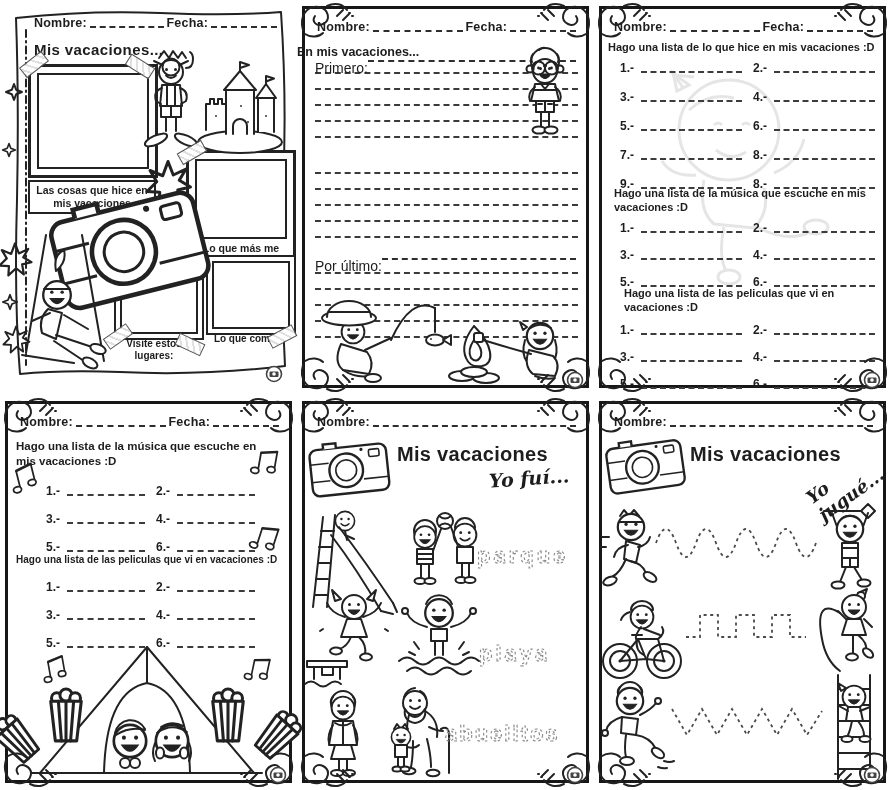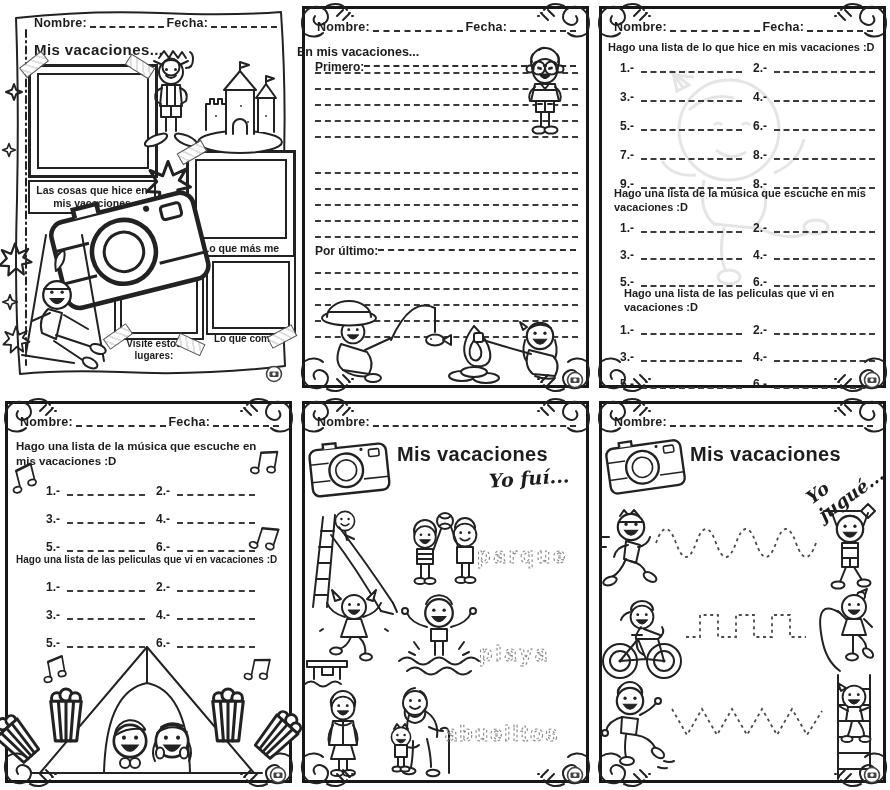--- a/index.html
+++ b/index.html
@@ -18,21 +18,21 @@
        font-size:12.5px;letter-spacing:.2px;z-index:3}
   .dashfill{flex:1;border-bottom:2px dashed #2e2e2e;margin-bottom:2px;min-width:28px}
   .dashshort{width:66px;border-bottom:2px dashed #2e2e2e;margin-bottom:2px}
   .q{position:absolute;font-weight:bold;font-size:11px;line-height:1.3;z-index:3}
   .center{text-align:left}
   .numgrid{position:absolute;display:grid;grid-template-columns:auto 1fr auto 1fr;
            column-gap:7px;font-weight:bold;font-size:12px;align-items:end;z-index:3}
   .nline{border-bottom:2px dashed #3c3c3c;height:13px;margin-bottom:2px}
   .num{padding-left:4px}
   .wline{position:absolute;border-bottom:2px dashed #3a3a3a;z-index:1}
-  .lblrow{position:absolute;display:flex;align-items:center;font-weight:bold;font-size:12px;z-index:2}
+  .lblrow{position:absolute;display:flex;align-items:flex-start;font-weight:normal;font-size:14px;z-index:2}
   .fig{position:absolute;z-index:4}
   .bgfig{position:absolute;z-index:0}
   .polaroid{position:absolute;background:#fff;border:3px solid #222;padding:6px;z-index:2}
   .pphoto{border:2px solid #222;background:#fff}
   .capbox{position:absolute;background:#fff;border:2px solid #222;font-weight:bold;
           text-align:center;font-size:10.5px;line-height:1.25;padding:2px 3px;z-index:2}
   .captext{position:absolute;font-weight:bold;text-align:center;font-size:10px;line-height:1.2;z-index:2}
   .tape{position:absolute;width:26px;height:11px;border:1.5px solid #555;z-index:5;
         background:repeating-linear-gradient(55deg,#fff 0 4px,#e0e0e0 4px 6px)}
   .bigtitle{position:absolute;font-weight:bold;font-size:20px;letter-spacing:.3px;z-index:3}
@@ -240,21 +240,21 @@
   <div class="wline" style="left:18px;right:16px;top:104px"></div>
   <div class="wline" style="left:18px;right:16px;top:120px"></div>
   <div class="wline" style="left:18px;right:16px;top:136px"></div>
 
   <div class="wline" style="left:18px;right:16px;top:172px"></div>
   <div class="wline" style="left:18px;right:16px;top:188px"></div>
   <div class="wline" style="left:18px;right:16px;top:204px"></div>
   <div class="wline" style="left:18px;right:16px;top:220px"></div>
   <div class="wline" style="left:18px;right:16px;top:236px"></div>
 
-  <div class="lblrow" style="left:18px;right:18px;top:244px">
+  <div class="lblrow" style="left:18px;right:18px;top:258px">
     <span>Por último:</span>
     <span class="dashfill"></span>
   </div>
   <div class="wline" style="left:18px;right:16px;top:272px"></div>
   <div class="wline" style="left:18px;right:16px;top:288px"></div>
   <div class="wline" style="left:18px;right:16px;top:304px"></div>
   <div class="wline" style="left:18px;right:16px;top:320px"></div>
   <div class="wline" style="left:18px;right:16px;top:336px"></div>
 
   <svg class="fig" style="left:218px;top:44px" width="60" height="105">

